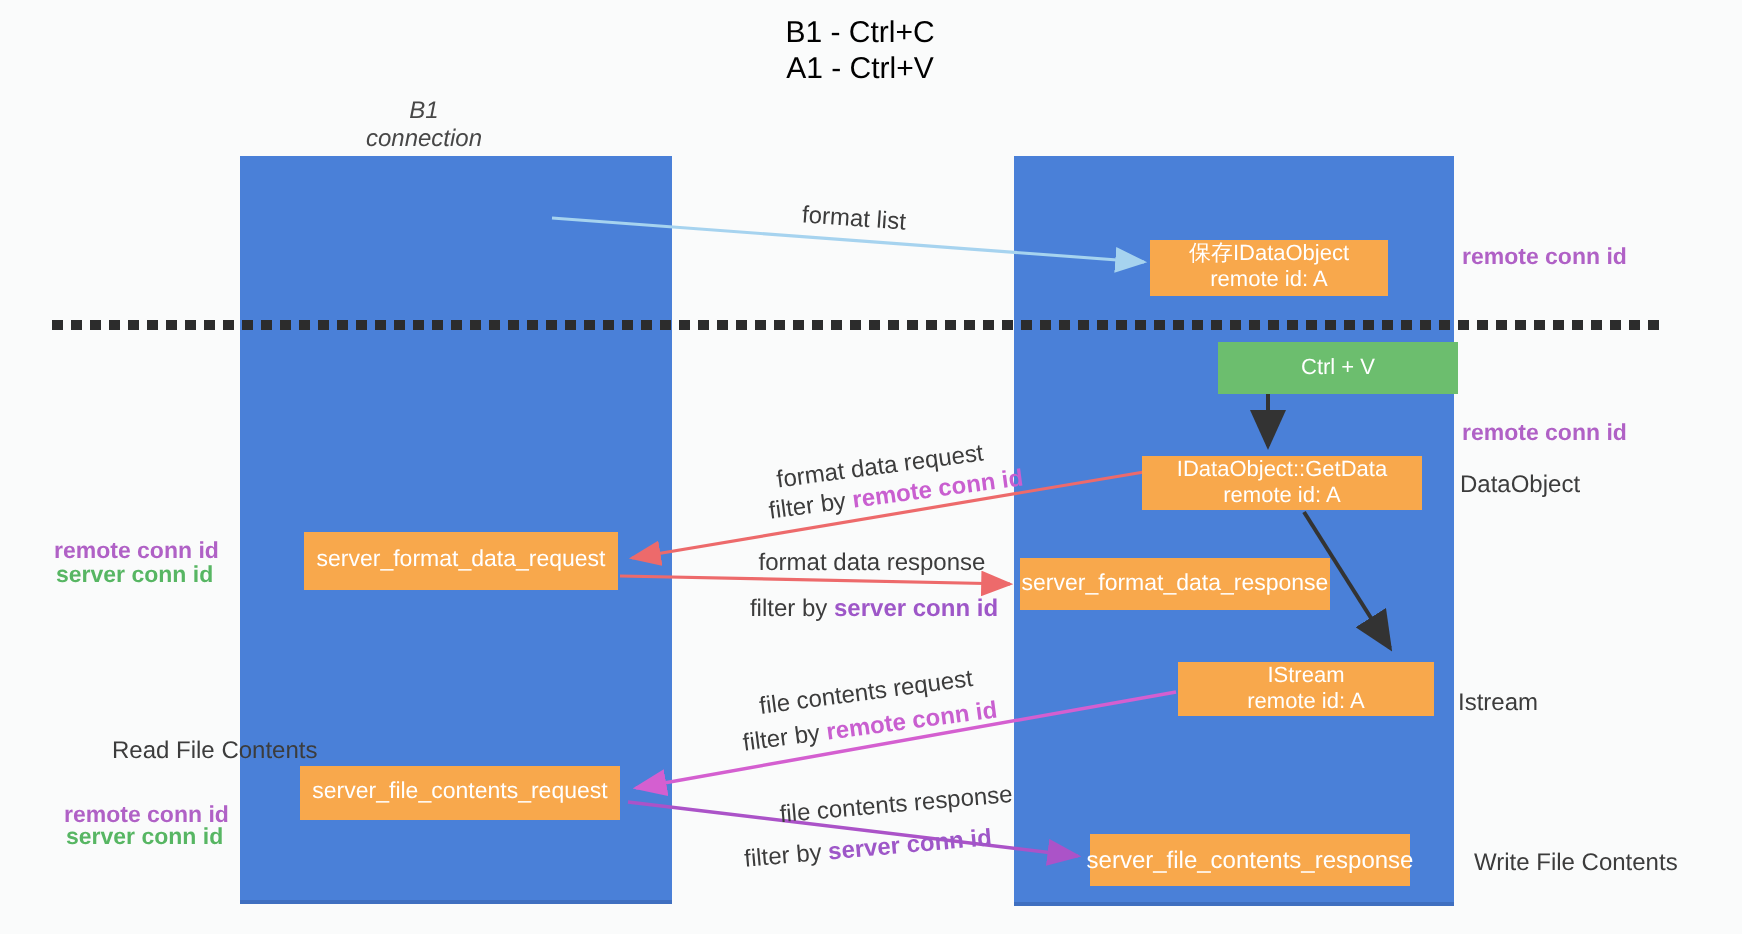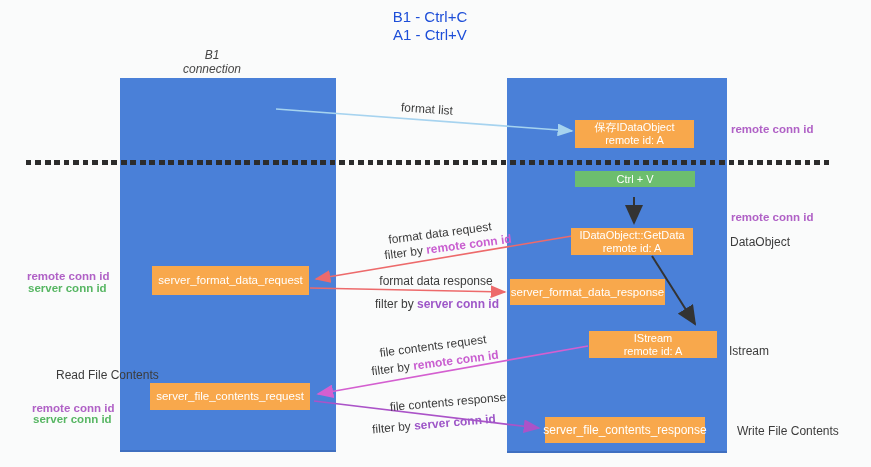--- a/index.html
+++ b/index.html
@@ -9,21 +9,21 @@
     --label-purple:#b061c6; --label-green:#57b663;
     --magenta-text:#c95fd0; --purple-text:#9e57c8;
     --text-dark:#3c3c3c; --bg:#fafbfb;
   }
   *{margin:0;padding:0;box-sizing:border-box;}
   html,body{background:var(--bg);}
   body{font-family:"Liberation Sans","DejaVu Sans",sans-serif;color:var(--text-dark);}
   .canvas{position:relative;width:871px;height:467px;background:var(--bg);overflow:hidden;}
 
   .title{position:absolute;left:310px;top:8px;width:240px;text-align:center;
-         font-size:15px;line-height:18px;color:#1d4ed8;z-index:3;}
+         font-size:15px;line-height:18px;color:#000000;z-index:3;}
 
   .column{position:absolute;background:var(--column-blue);z-index:1;
           border-bottom:2px solid #3f6fc0;}
   .col-b1{left:120px;top:78px;width:216px;height:374px;}
   .col-a1{left:507px;top:78px;width:220px;height:375px;}
 
   .col-header{position:absolute;width:120px;text-align:center;font-size:12px;
               line-height:14px;color:#474747;z-index:3;}
   .hdr-b1{left:152px;top:48px;font-style:italic;}
   .hdr-a1{left:557px;top:48px;}
@@ -41,22 +41,22 @@
   .f-red{fill:var(--arrow-red);} .f-magenta{fill:var(--arrow-magenta);}
   .f-violet{fill:var(--arrow-violet);}
 
   .node{position:absolute;display:flex;flex-direction:column;align-items:center;
         justify-content:center;color:#fff;font-size:11px;line-height:13px;
         text-align:center;z-index:4;}
   .green{background:var(--box-green);}
   .orange{background:var(--box-orange);}
   .n-ctrlc{left:157px;top:96px;width:118px;height:28px;}
   .n-save{left:575px;top:120px;width:119px;height:28px;}
-  .n-ctrlv{left:575px;top:171px;width:120px;height:16px;}
-  .n-getdata{left:571px;top:228px;width:122px;height:27px;}
+  .n-ctrlv{left:609px;top:171px;width:120px;height:26px;}
+  .n-getdata{left:571px;top:228px;width:140px;height:27px;}
   .n-sfdreq{left:152px;top:266px;width:157px;height:29px;font-size:11.5px;}
   .n-sfdresp{left:510px;top:279px;width:155px;height:26px;font-size:11.5px;}
   .n-istream{left:589px;top:331px;width:128px;height:27px;}
   .n-sfcreq{left:150px;top:383px;width:160px;height:27px;font-size:11.5px;}
   .n-sfcresp{left:545px;top:417px;width:160px;height:26px;font-size:12px;}
 
   .side-label{position:absolute;font-size:12px;z-index:3;white-space:nowrap;}
   .bold-purple{color:var(--label-purple);font-weight:bold;font-size:11.5px;}
   .bold-green{color:var(--label-green);font-weight:bold;font-size:11.5px;}
   .plain{color:var(--text-dark);}

